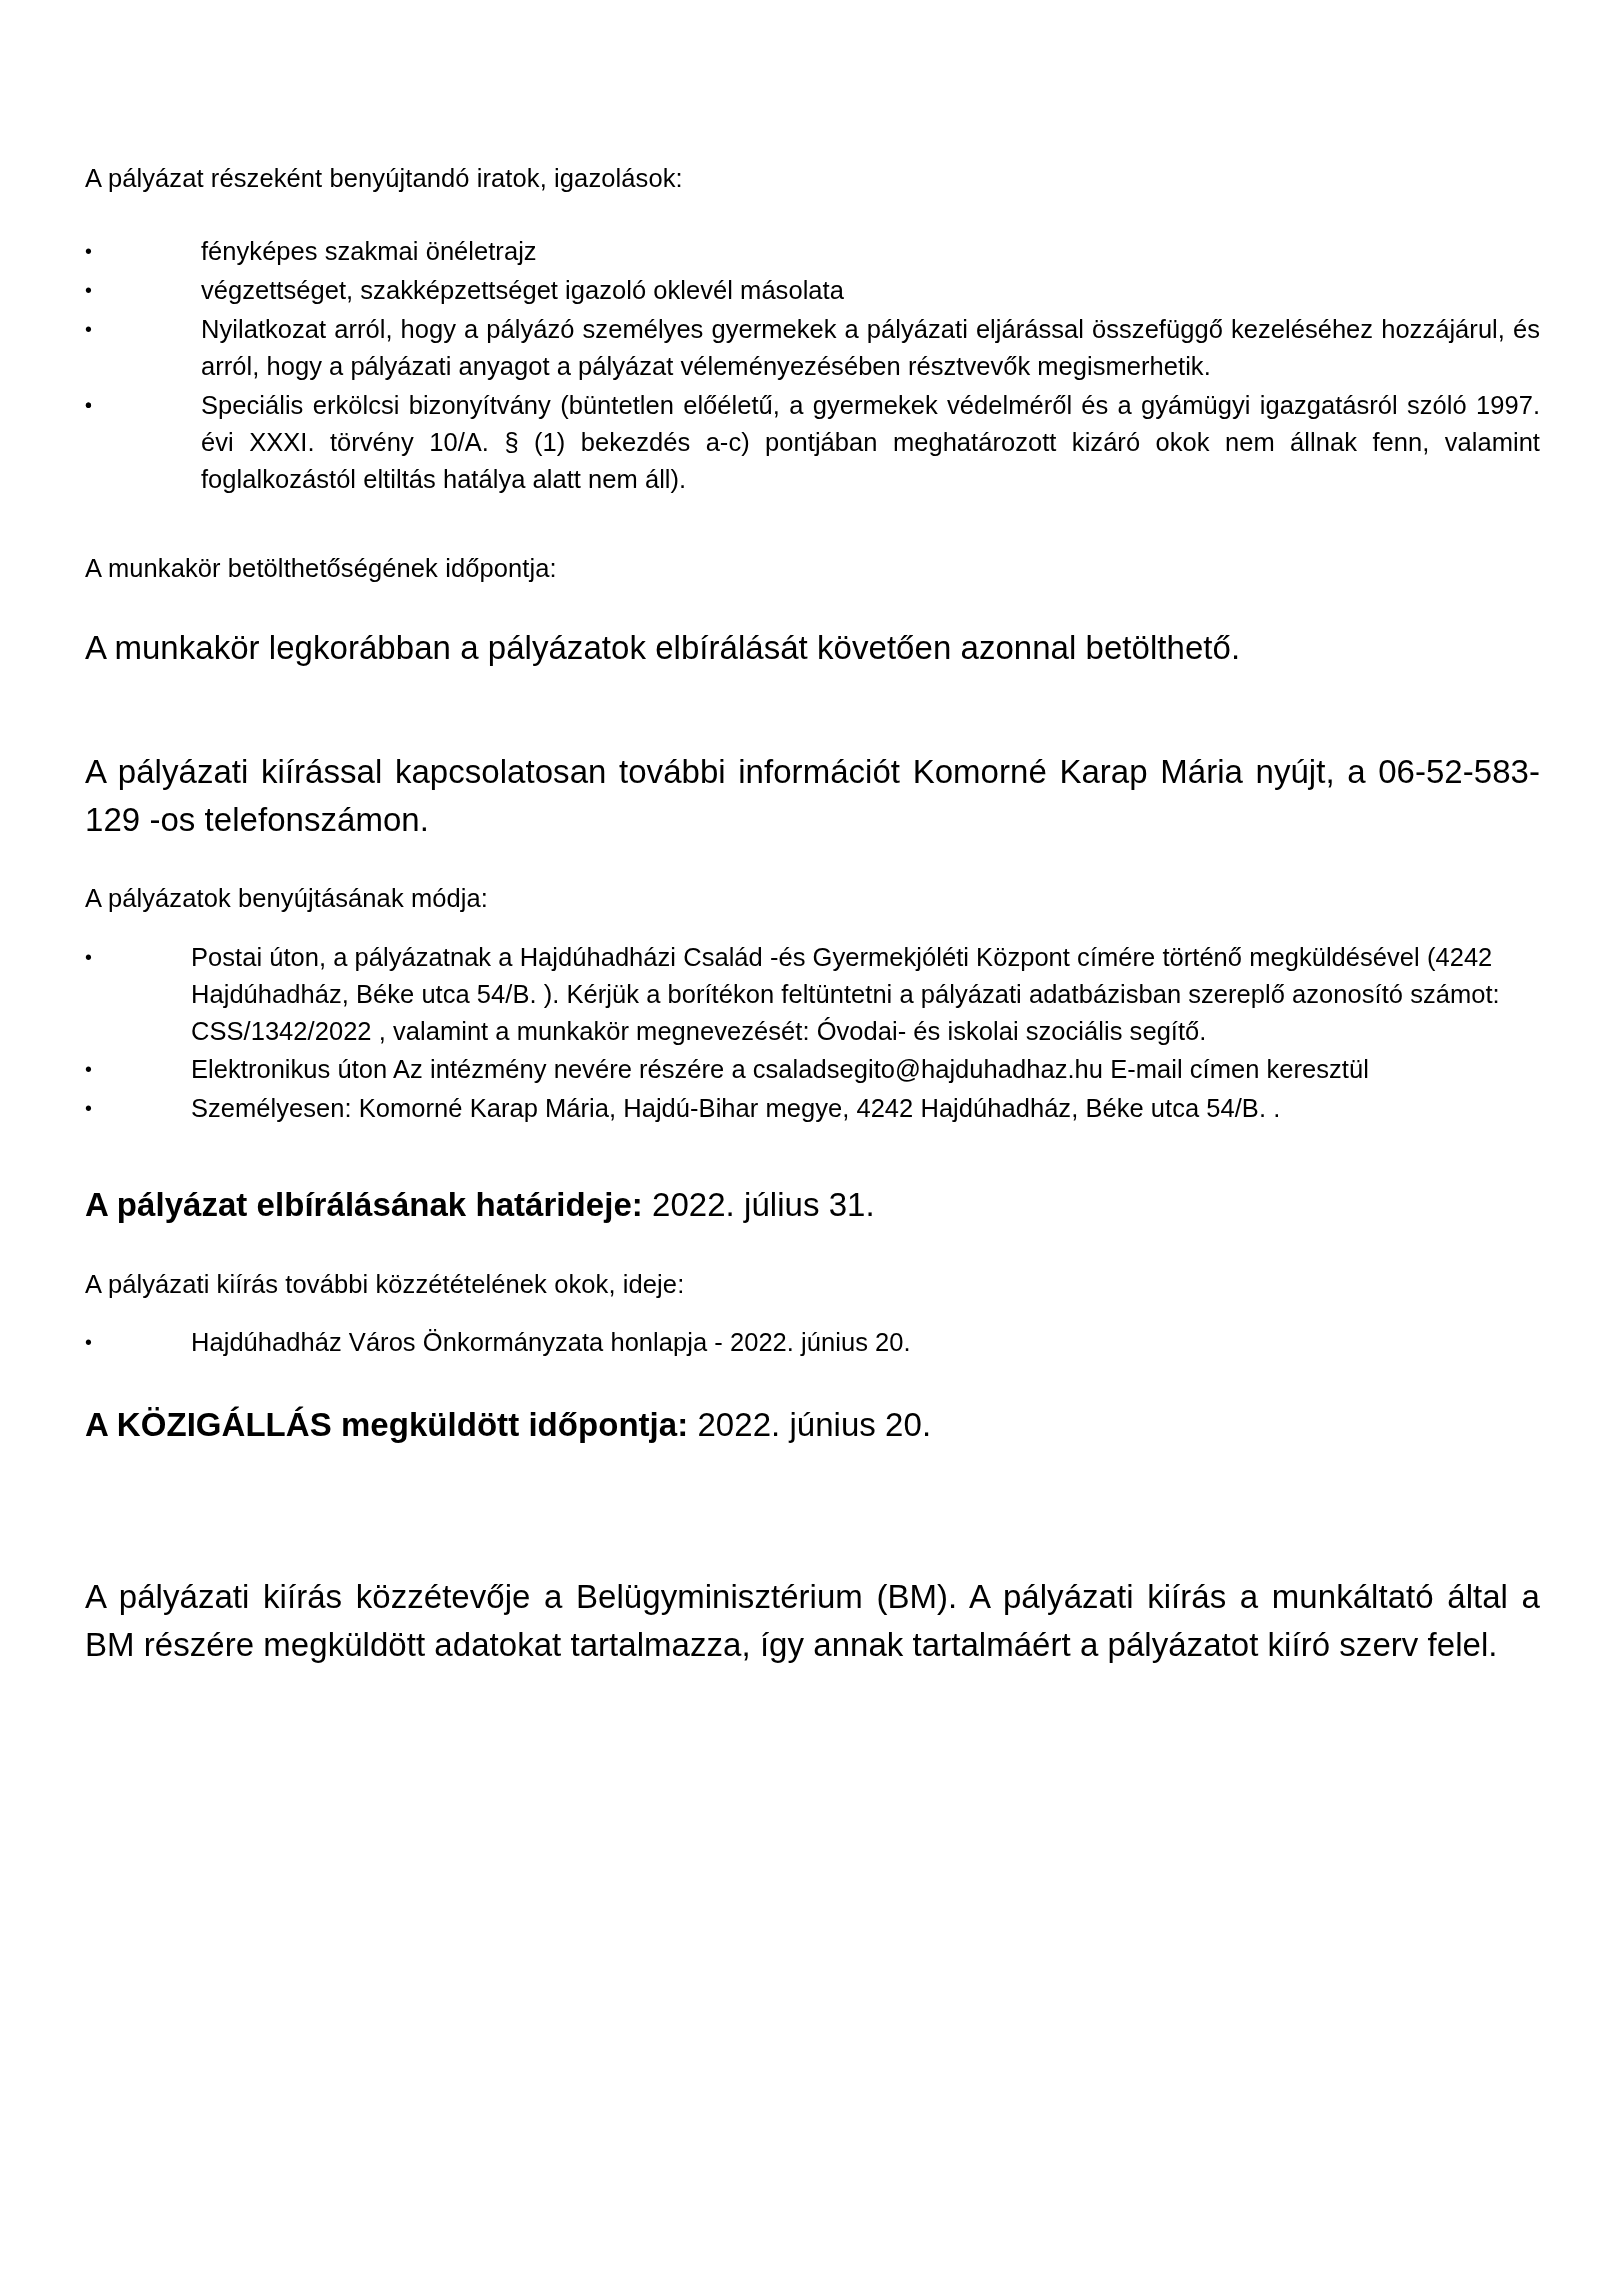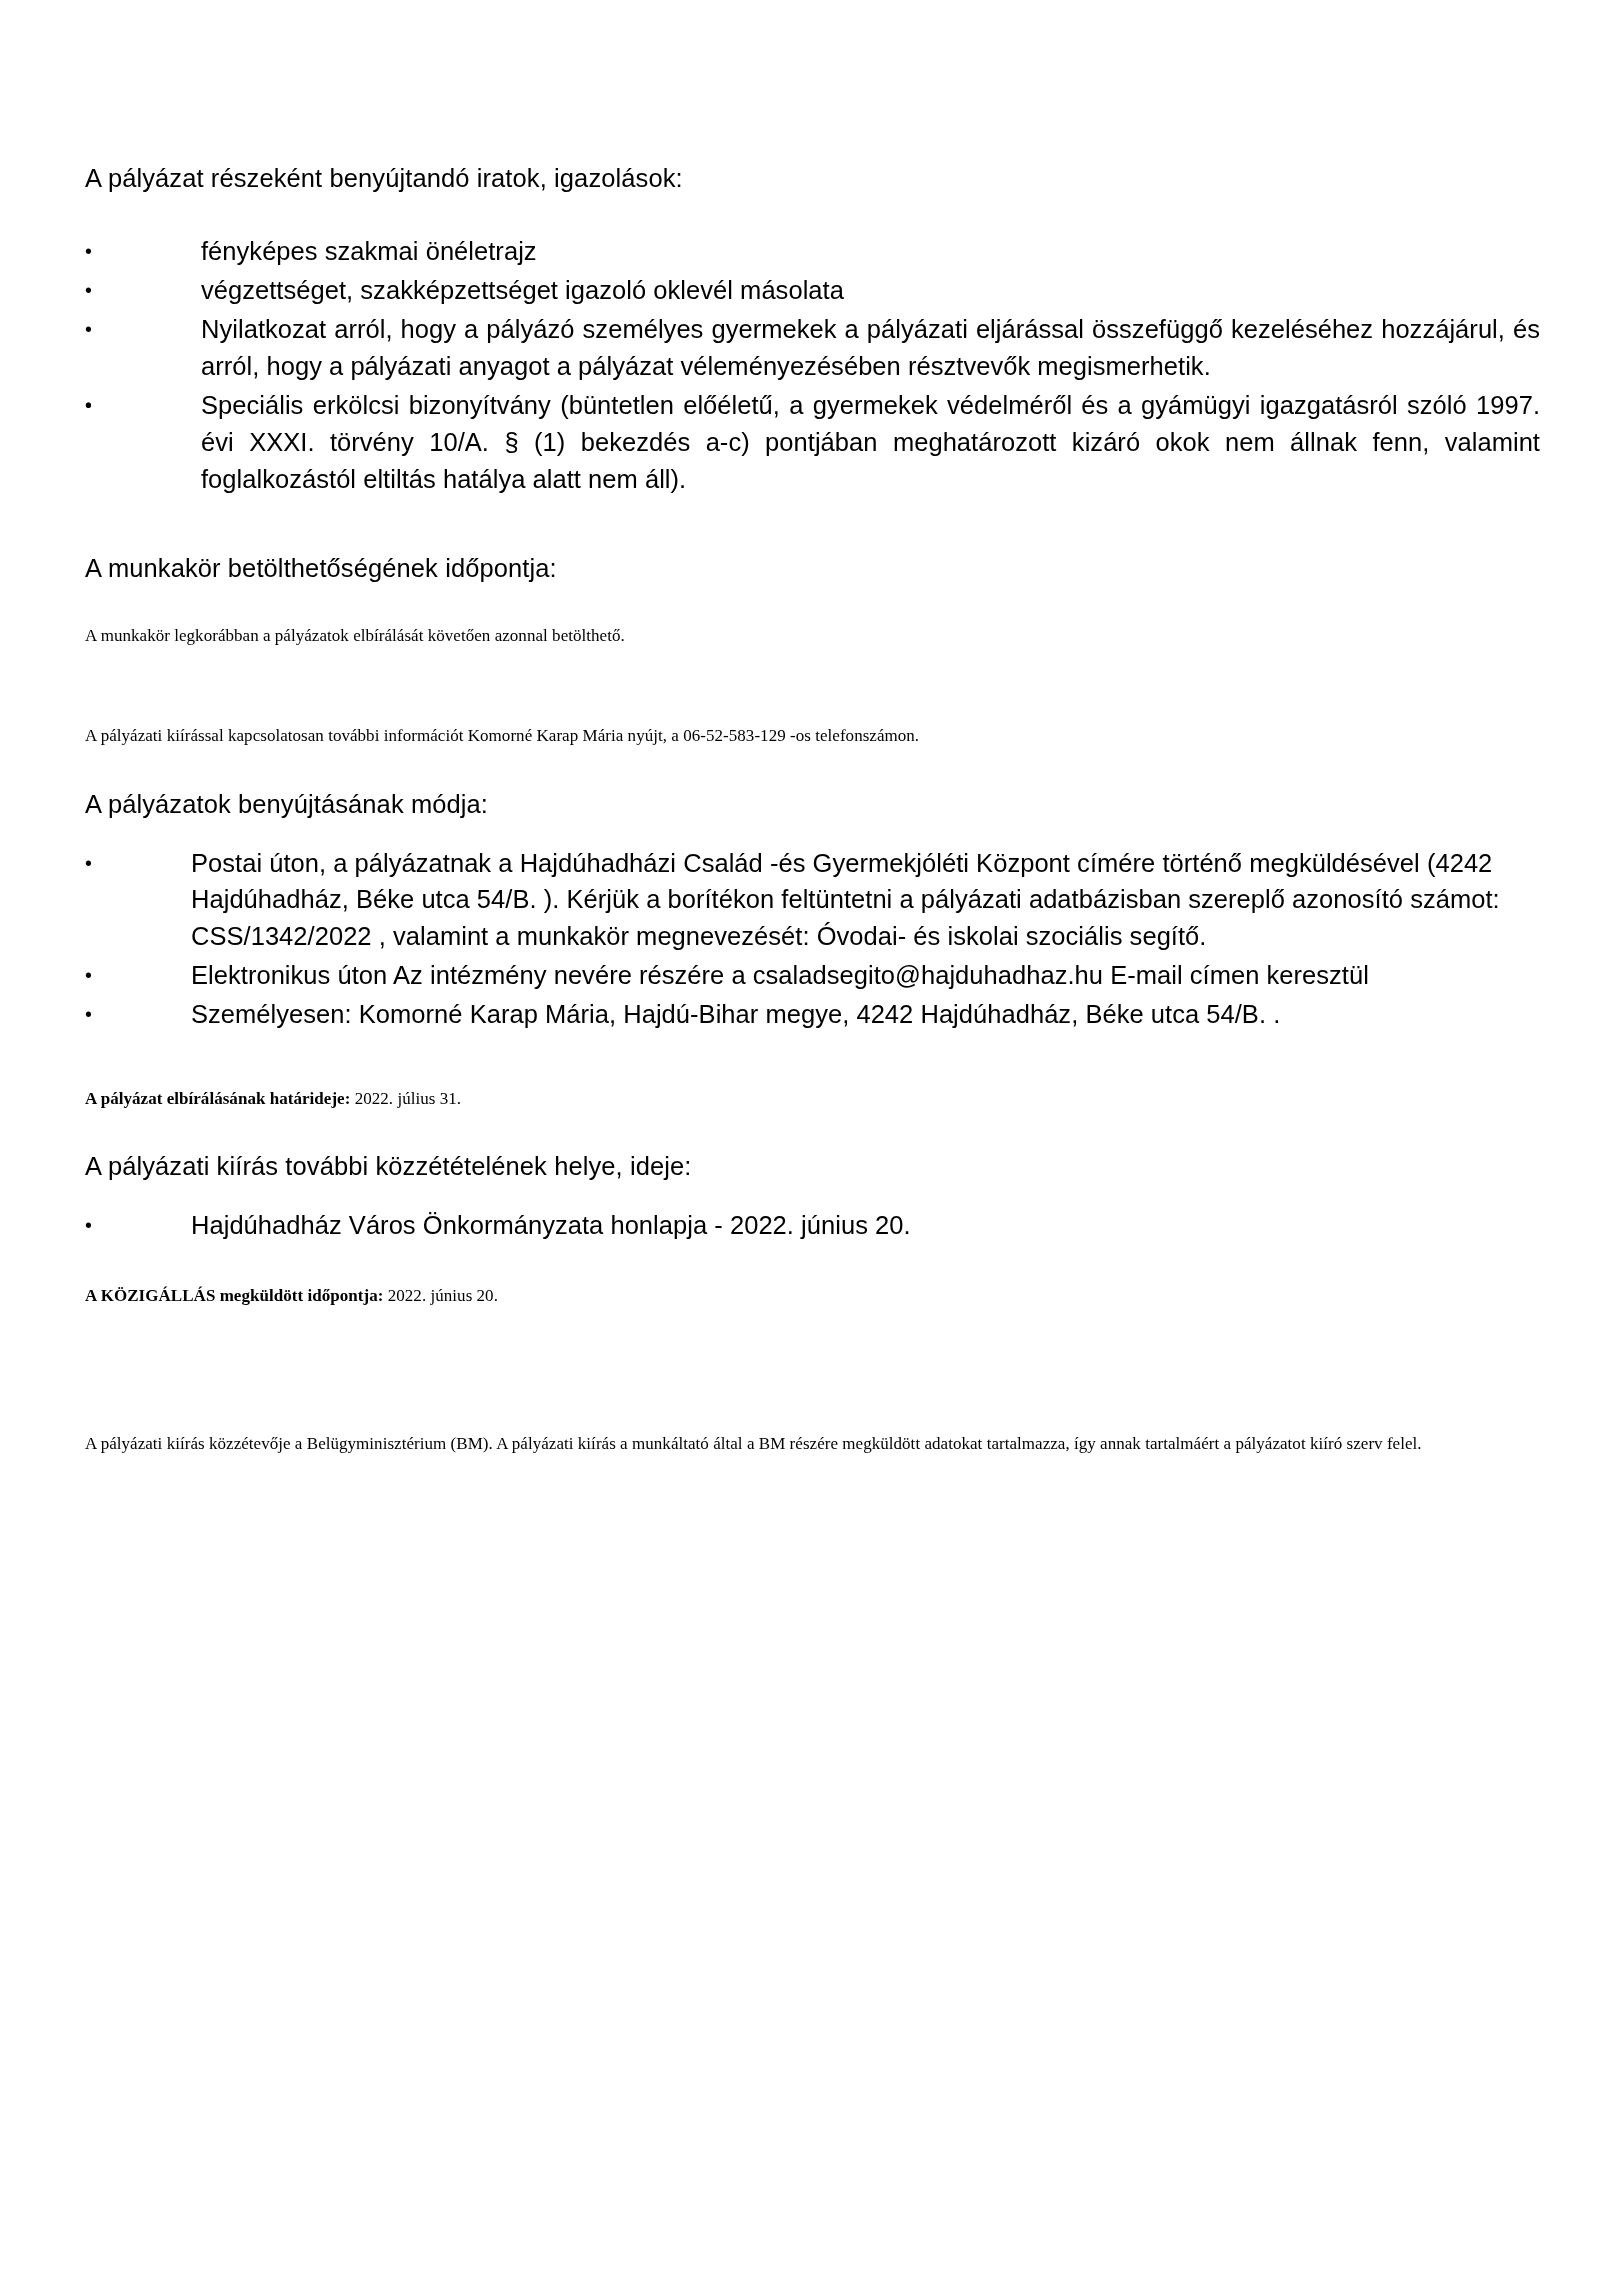--- a/index.html
+++ b/index.html
@@ -25,25 +25,24 @@
     top: 161px;
     width: 1455px;
   }
   .h-block {
     font-size: 25.5px;
     font-weight: normal;
     line-height: 1.35;
     letter-spacing: 0.1px;
   }
   .p-block {
-    font-size: 17px;
+    font-size: 33px;
     line-height: 1.45;
     text-align: justify;
     letter-spacing: 0.04px;
-    font-family: Liberation Serif, serif;
   }
   .p-block.nojust {
     text-align: left;
   }
   .gap-lg { height: 52px; }
   .gap-md { height: 38px; }
   .gap-sm { height: 23px; }
   .gap-xl { height: 86px; }
 
   ul.bullets {
@@ -157,21 +156,21 @@
     </ul>
 
     <div class="gap-lg"></div>
 
     <div class="p-block nojust">
       <span class="inline-label">A pályázat elbírálásának határideje:</span><span> 2022. július 31.</span>
     </div>
 
     <div class="gap-md"></div>
 
-    <div class="h-block">A pályázati kiírás további közzétételének helye, ideje:</div>
+    <div class="h-block">A pályázati kiírás további közzétételének okok, ideje:</div>
 
     <div class="gap-sm"></div>
 
     <ul class="bullets list-publish">
       <li>
         <span class="bullet">•</span>
         <span>Hajdúhadház Város Önkormányzata honlapja - 2022. június 20.</span>
       </li>
     </ul>
 

